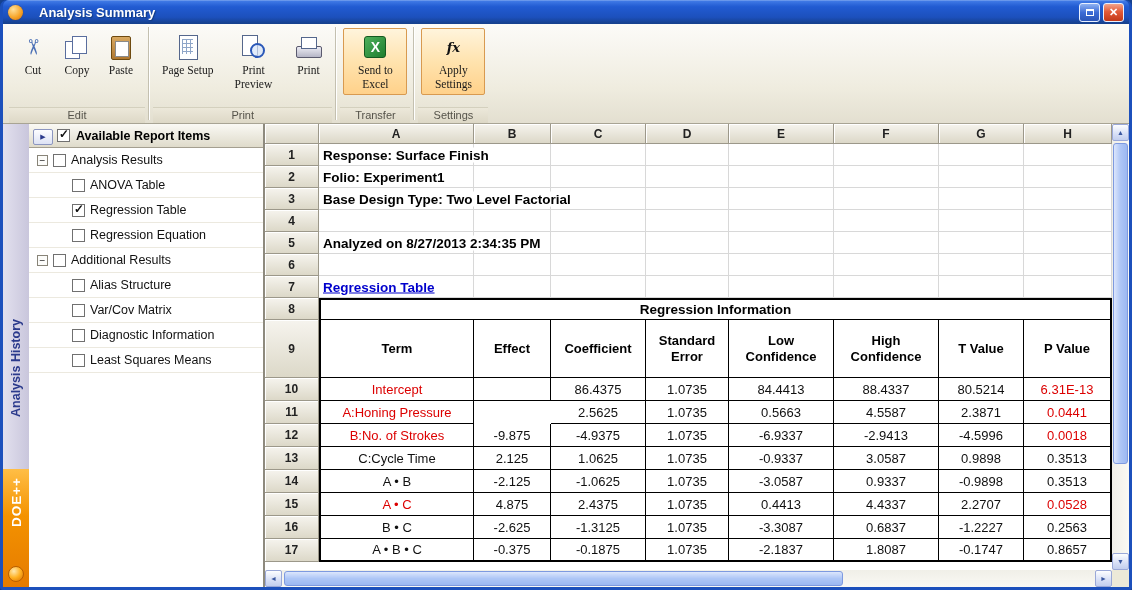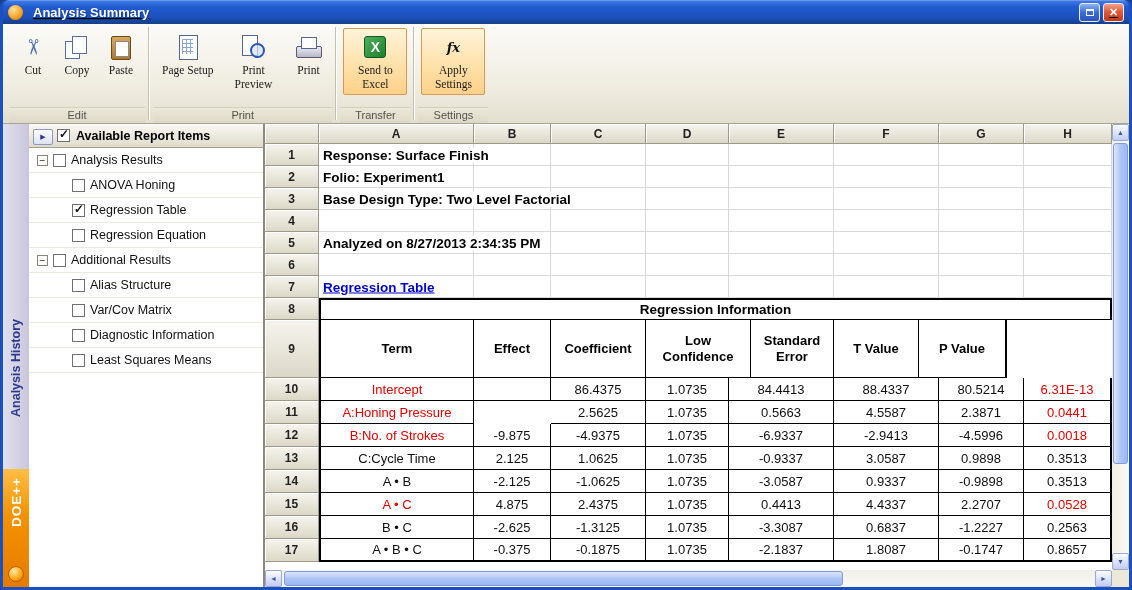--- a/index.html
+++ b/index.html
@@ -3,23 +3,23 @@
 <meta charset="utf-8">
 <style>
   * { margin:0; padding:0; box-sizing:border-box; }
   html,body { width:1132px; height:590px; overflow:hidden; }
   body { position:relative; background:#16418F; font-family:"Liberation Sans",sans-serif; }
 
   .window { position:absolute; inset:0; background:#1C50BC; padding:0 3px 3px;
             border-radius:7px 7px 3px 3px; display:flex; flex-direction:column; overflow:hidden; }
 
   
-  .titlebar { height:24px; flex:0 0 24px; display:flex; align-items:center; gap:10px; padding:0 5px 0 5px;
+  .titlebar { height:24px; flex:0 0 24px; display:flex; align-items:center; gap:16px; padding:0 5px 0 5px;
     background:linear-gradient(180deg,#7FA8EF 0%,#3D77E4 6%,#215BD2 28%,#1C50BC 72%,#16418F 96%);
-    border-radius:6px 6px 0 0;text-decoration:underline; }
+    border-radius:6px 6px 0 0; }
   .app-icon { width:15px; height:15px; border-radius:50%;
     background:radial-gradient(circle at 35% 30%,#FFE09A,#F7A62B 55%,#D86E00); box-shadow:0 0 1px #7A3E00; }
   .title-text { flex:1; color:#FFF; font-weight:bold; font-size:13px; text-shadow:1px 1px 1px #123A80; }
   .win-btns { display:flex; gap:3px; }
   .win-btn { width:21px; height:19px; border-radius:3px; border:1px solid #E8F0FF;
     display:flex; align-items:center; justify-content:center; cursor:default; }
   .win-btn.restore { background:linear-gradient(180deg,#8FB2F2,#3D6CD6 50%,#2B55B8); }
   .restore-glyph { width:8px; height:7px; border:1px solid #FFF; border-top-width:2px; }
   .win-btn.close { background:linear-gradient(180deg,#F2A48C,#E25A38 45%,#C23818); color:#FFF; font-size:11px; font-weight:bold; }
 
@@ -226,21 +226,21 @@
           <span class="tree-header-label">Available Report Items</span>
         </div>
         <div id="tree-items">
             <div class="tree-row group">
               <div class="expand-box">−</div>
               <div class="checkbox"></div>
               <div class="tree-label">Analysis Results</div>
             </div>
             <div class="tree-row child">
               <div class="checkbox"></div>
-              <div class="tree-label">ANOVA Honing</div>
+              <div class="tree-label">ANOVA Table</div>
             </div>
             <div class="tree-row child">
               <div class="checkbox checked">
                 <span class="check">✓</span>
               </div>
               <div class="tree-label">Regression Table</div>
             </div>
             <div class="tree-row child">
               <div class="checkbox"></div>
               <div class="tree-label">Regression Equation</div>
@@ -366,22 +366,23 @@
             </div>
             <div class="sheet-row" style="height: 22px;">
               <div class="rn">8</div>
               <div class="t-title" style="width: 793px;">Regression Information</div>
             </div>
             <div class="sheet-row" style="height: 58px;">
               <div class="rn">9</div>
               <div class="t-head t-first" style="width: 155px;">Term</div>
               <div class="t-head" style="width: 77px;">Effect</div>
               <div class="t-head" style="width: 95px;">Coefficient</div>
+              <div class="t-head" style="width: 83px;">Standard Error</div>
               <div class="t-head" style="width: 105px;">Low Confidence</div>
-              <div class="t-head" style="width: 83px;">Standard Error</div>
+              <div class="t-head" style="width: 105px;">High Confidence</div>
               <div class="t-head" style="width: 85px;">T Value</div>
               <div class="t-head t-last" style="width: 88px;">P Value</div>
             </div>
             <div class="sheet-row" style="height: 23px;">
               <div class="rn">10</div>
               <div class="t-cell t-first red" style="width: 155px;">Intercept</div>
               <div class="t-cell" style="width: 77px;"></div>
               <div class="t-cell" style="width: 95px;">86.4375</div>
               <div class="t-cell" style="width: 83px;">1.0735</div>
               <div class="t-cell" style="width: 105px;">84.4413</div>

